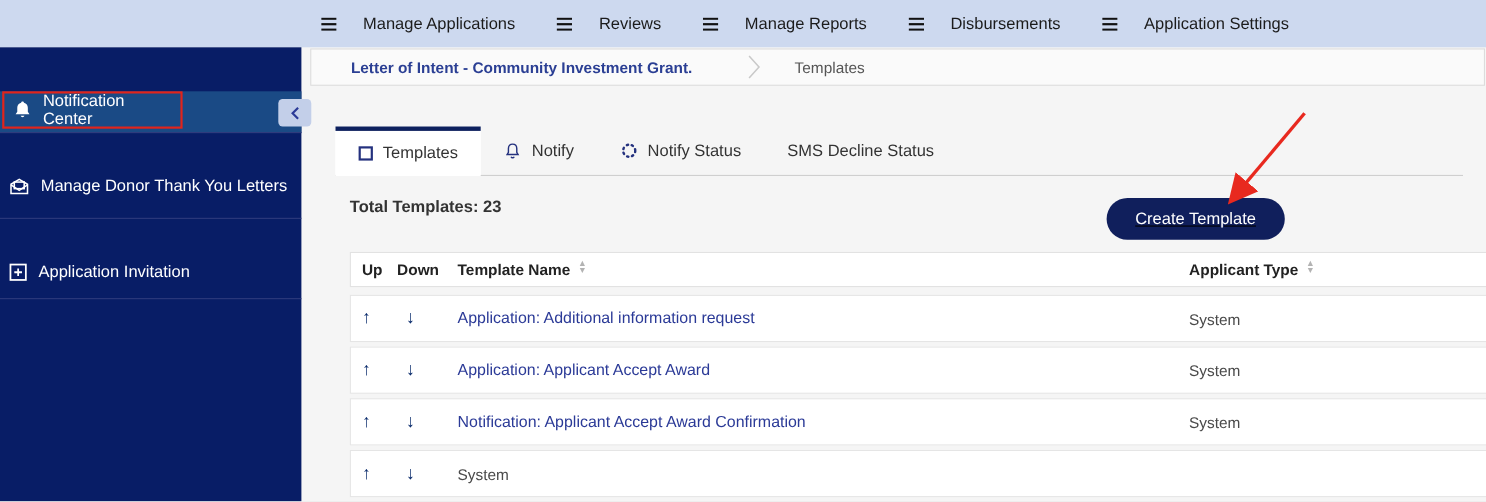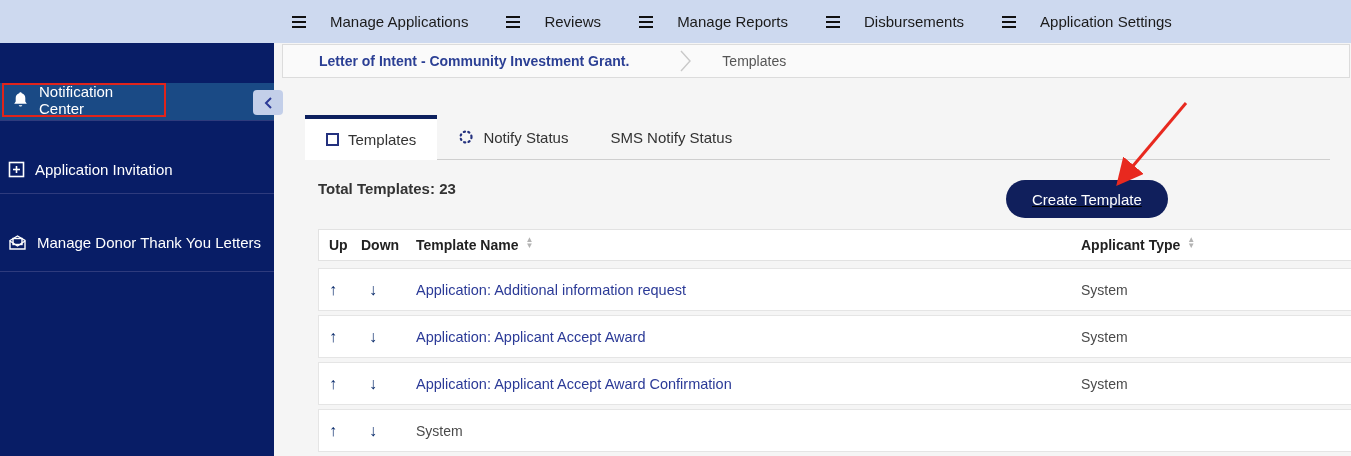--- a/index.html
+++ b/index.html
@@ -146,40 +146,40 @@
         <span>Notification Center</span>
       </span>
       <span class="collapse-btn">
         <span style="display:inline-flex;">
           <svg width="10" height="14" viewBox="0 0 10 14" fill="none" stroke="#2b3a97" stroke-width="2">
               <polyline points="8,2 3,7 8,12"></polyline>
             </svg>
         </span>
       </span>
     </div>
+    <div class="side-item third">
+      <span style="display:inline-flex;">
+        <svg width="19" height="17" viewBox="0 0 19 17" fill="none" stroke="#fff" stroke-width="1.4">
+          <path d="M2 6.5 9.5 2 17 6.5 V15 H2 Z"></path>
+          <rect x="5" y="4.5" width="9" height="6"></rect>
+          <path d="M2 7 9.5 12 17 7"></path>
+        </svg>
+      </span>
+      <span>Manage Donor Thank You Letters</span>
+    </div>
     <div class="side-item second">
       <span style="display:inline-flex;">
         <svg width="17" height="17" viewBox="0 0 17 17" fill="none" stroke="#fff" stroke-width="1.6">
           <rect x="1.5" y="1.5" width="14" height="14"></rect>
             <line x1="8.5" y1="5" x2="8.5" y2="12"></line>
             <line x1="5" y1="8.5" x2="12" y2="8.5"></line>
         </svg>
       </span>
       <span>Application Invitation</span>
     </div>
-    <div class="side-item third">
-      <span style="display:inline-flex;">
-        <svg width="19" height="17" viewBox="0 0 19 17" fill="none" stroke="#fff" stroke-width="1.4">
-          <path d="M2 6.5 9.5 2 17 6.5 V15 H2 Z"></path>
-          <rect x="5" y="4.5" width="9" height="6"></rect>
-          <path d="M2 7 9.5 12 17 7"></path>
-        </svg>
-      </span>
-      <span>Manage Donor Thank You Letters</span>
-    </div>
   </div>
 
   <div class="main">
 
     <div class="breadcrumb">
       <span class="bc-link">Letter of Intent - Community Investment Grant.</span>
       <span class="bc-sep">
         <svg width="13" height="24" viewBox="0 0 13 24" fill="none" stroke="#c9c9c9" stroke-width="1.4">
             <polyline points="2,2 11,12 2,22"></polyline>
           </svg>
@@ -187,28 +187,37 @@
       <span class="bc-current">Templates</span>
     </div>
 
     <div class="tabs">
       <div class="tab active">
         <span class="cb-icon"></span>
         <span>Templates</span>
       </div>
       <div class="tab">
         <span style="display:inline-flex;">
+          <svg width="16" height="17" viewBox="0 0 16 17" fill="none" stroke="#24317e" stroke-width="1.3">
+            <path d="M8 2c2.3 0 3.8 1.6 3.8 4v3.4L13 11.5H3L4.2 9.4V6C4.2 3.6 5.7 2 8 2z"></path>
+            <path d="M6.6 13.4a1.5 1.5 0 0 0 2.8 0"></path>
+          </svg>
+        </span>
+        <span>Notify</span>
+      </div>
+      <div class="tab">
+        <span style="display:inline-flex;">
           <svg width="16" height="16" viewBox="0 0 16 16" fill="none" stroke="#24317e" stroke-width="2.2" stroke-dasharray="1.2 3.4" stroke-linecap="round">
             <circle cx="8" cy="8" r="5.5"></circle>
           </svg>
         </span>
         <span>Notify Status</span>
       </div>
       <div class="tab">
-        <span>SMS Notify Status</span>
+        <span>SMS Decline Status</span>
       </div>
     </div>
 
     <div class="total">
       <span>Total Templates:</span>
       <span>23</span>
     </div>
 
     <div class="actions">
       <button class="btn">Create Template</button>
@@ -253,21 +262,21 @@
   <div class="trow">
     <div class="pl10"><span class="mv-arrow">↑</span></div>
     <div class="pl8"><span class="mv-arrow">↓</span></div>
     <div><span class="name-link">Application: Applicant Accept Award</span></div>
     <div class="type-cell">System</div>
   </div>
 
   <div class="trow">
     <div class="pl10"><span class="mv-arrow">↑</span></div>
     <div class="pl8"><span class="mv-arrow">↓</span></div>
-    <div><span class="name-link">Application: Applicant Accept Award Confirmation</span></div>
+    <div><span class="name-link">Notification: Applicant Accept Award Confirmation</span></div>
     <div class="type-cell">System</div>
   </div>
 
   <div class="trow">
     <div class="pl10"><span class="mv-arrow">↑</span></div>
     <div class="pl8"><span class="mv-arrow">↓</span></div>
     <div class="type-cell">System</div>
   </div>
 </div>
     </div>

